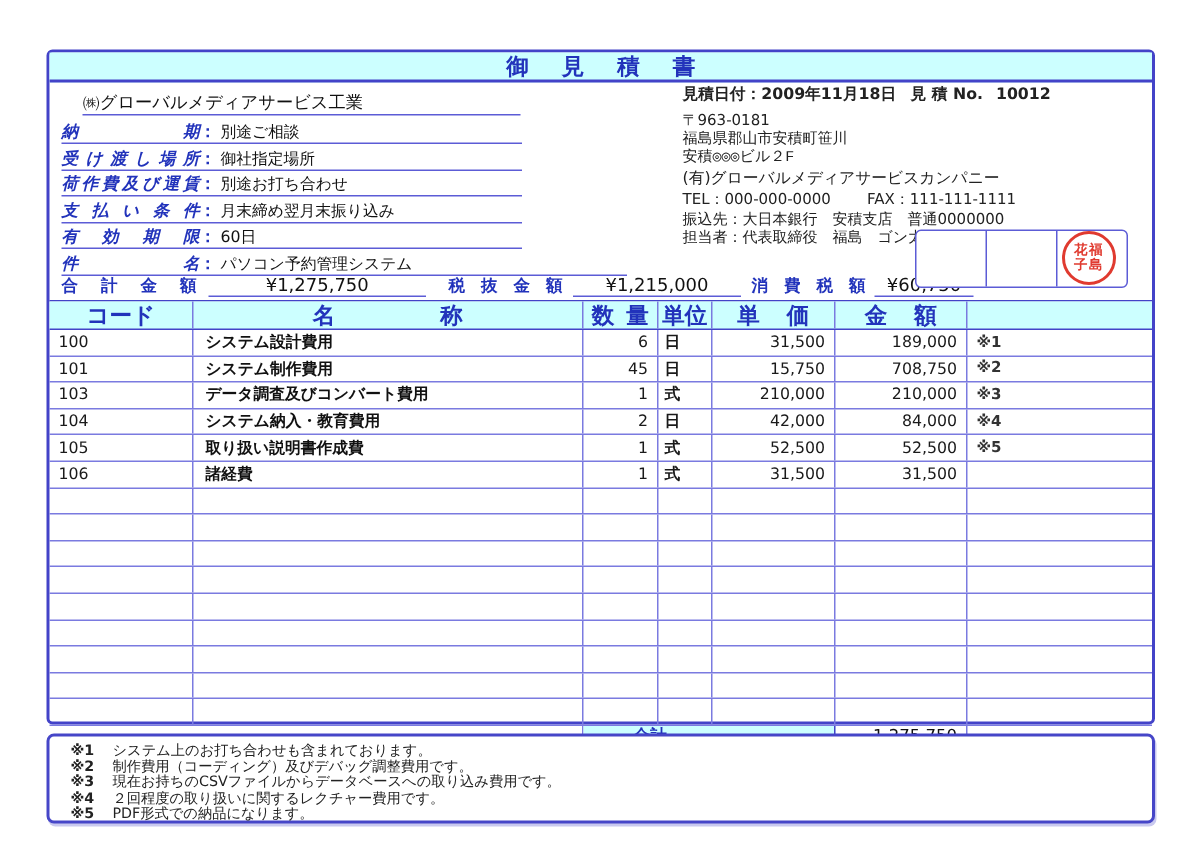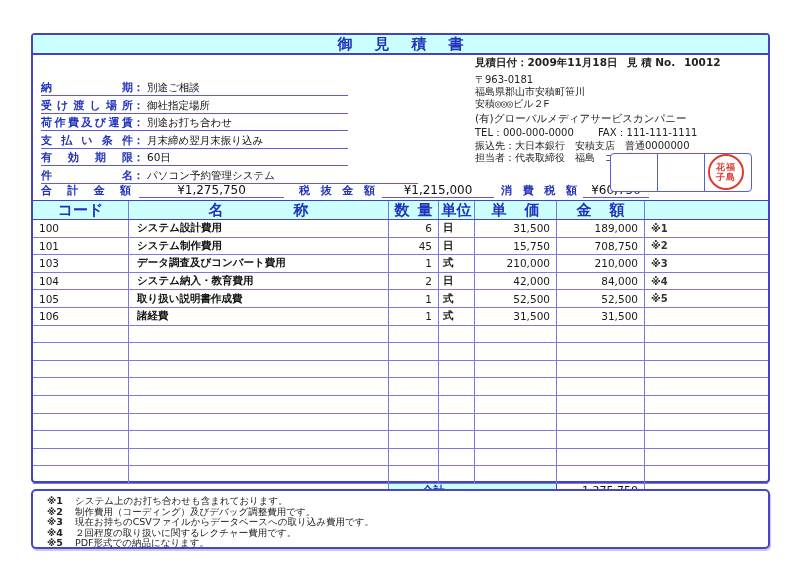--- a/index.html
+++ b/index.html
@@ -8,31 +8,31 @@
   
   .doc{position:absolute;left:31px;top:33px;width:739px;height:450px;box-sizing:border-box;
        border:2px solid #4343c8;border-radius:4px;background:#fff;}
   .title-band{position:absolute;left:0;top:0;width:100%;height:20px;background:#ccffff;
        border-bottom:2px solid #4343c8;display:flex;align-items:center;justify-content:center;box-sizing:border-box;}
   .title-text{color:#2233bb;font-weight:bold;font-size:15px;letter-spacing:22px;padding-left:22px;white-space:nowrap;}
   
   .urow{position:absolute;border-bottom:1.5px solid #5c5cd6;height:15px;display:flex;align-items:flex-end;
         font-size:10.5px;white-space:nowrap;}
   .flabel{display:inline-block;width:92px;text-align:justify;text-align-last:justify;
-          color:#2233bb;font-weight:bold;font-size:11px;}
+          color:#2233bb;font-weight:bold;font-size:11px;font-style:italic;}
   .fcolon{color:#2233bb;font-weight:bold;font-size:11px;}
   .fvalue{padding-left:3px;color:#111;}
   .custname{font-size:11.5px;color:#111;}
   
   .slabel{position:absolute;bottom:0;color:#2233bb;font-weight:bold;font-size:11px;
           display:inline-block;text-align:justify;text-align-last:justify;}
   .svalue{position:absolute;bottom:0;border-bottom:1.5px solid #5c5cd6;text-align:center;
           font-size:12px;color:#111;white-space:nowrap;}
   
-  .itxt{position:absolute;font-size:10px;color:#222;white-space:nowrap;margin-left:20px;}
+  .itxt{position:absolute;font-size:10px;color:#222;white-space:nowrap;}
   .ibold{font-weight:bold;font-size:10.5px;}
   
   .stamp-boxes{position:absolute;left:577px;top:118px;width:142px;height:39px;box-sizing:border-box;
        border:1px solid #5c5cd6;border-radius:4px;display:flex;background:#fff;}
   .stamp-cell{flex:1;border-right:1px solid #5c5cd6;}
   .stamp-cell:last-child{border-right:none;}
   .seal{position:absolute;left:675px;top:119px;width:36px;height:36px;box-sizing:border-box;
        border:2px solid #e03a2f;border-radius:50%;color:#e03a2f;font-weight:bold;font-size:9px;
        line-height:10px;display:flex;flex-direction:column;align-items:center;justify-content:center;
        background:rgba(255,255,255,0.55);letter-spacing:1px;}
@@ -69,20 +69,23 @@
 </head>
 <body>
 
 <div class="page">
   <div class="doc">
 
     <div class="title-band">
       <span class="title-text">御見積書</span>
     </div>
 
+    <div class="urow" style="left:22px;top:26px;width:292px;">
+      <span class="custname">㈱グローバルメディアサービス工業</span>
+    </div>
 
     <div class="urow" style="left:8px;top:45px;width:307px;">
       <span class="flabel">納期</span>
         <span class="fcolon">：</span>
       <span class="fvalue">別途ご相談</span>
     </div>
     <div class="urow" style="left:8px;top:62.5px;width:307px;">
       <span class="flabel">受け渡し場所</span>
         <span class="fcolon">：</span>
       <span class="fvalue">御社指定場所</span>

